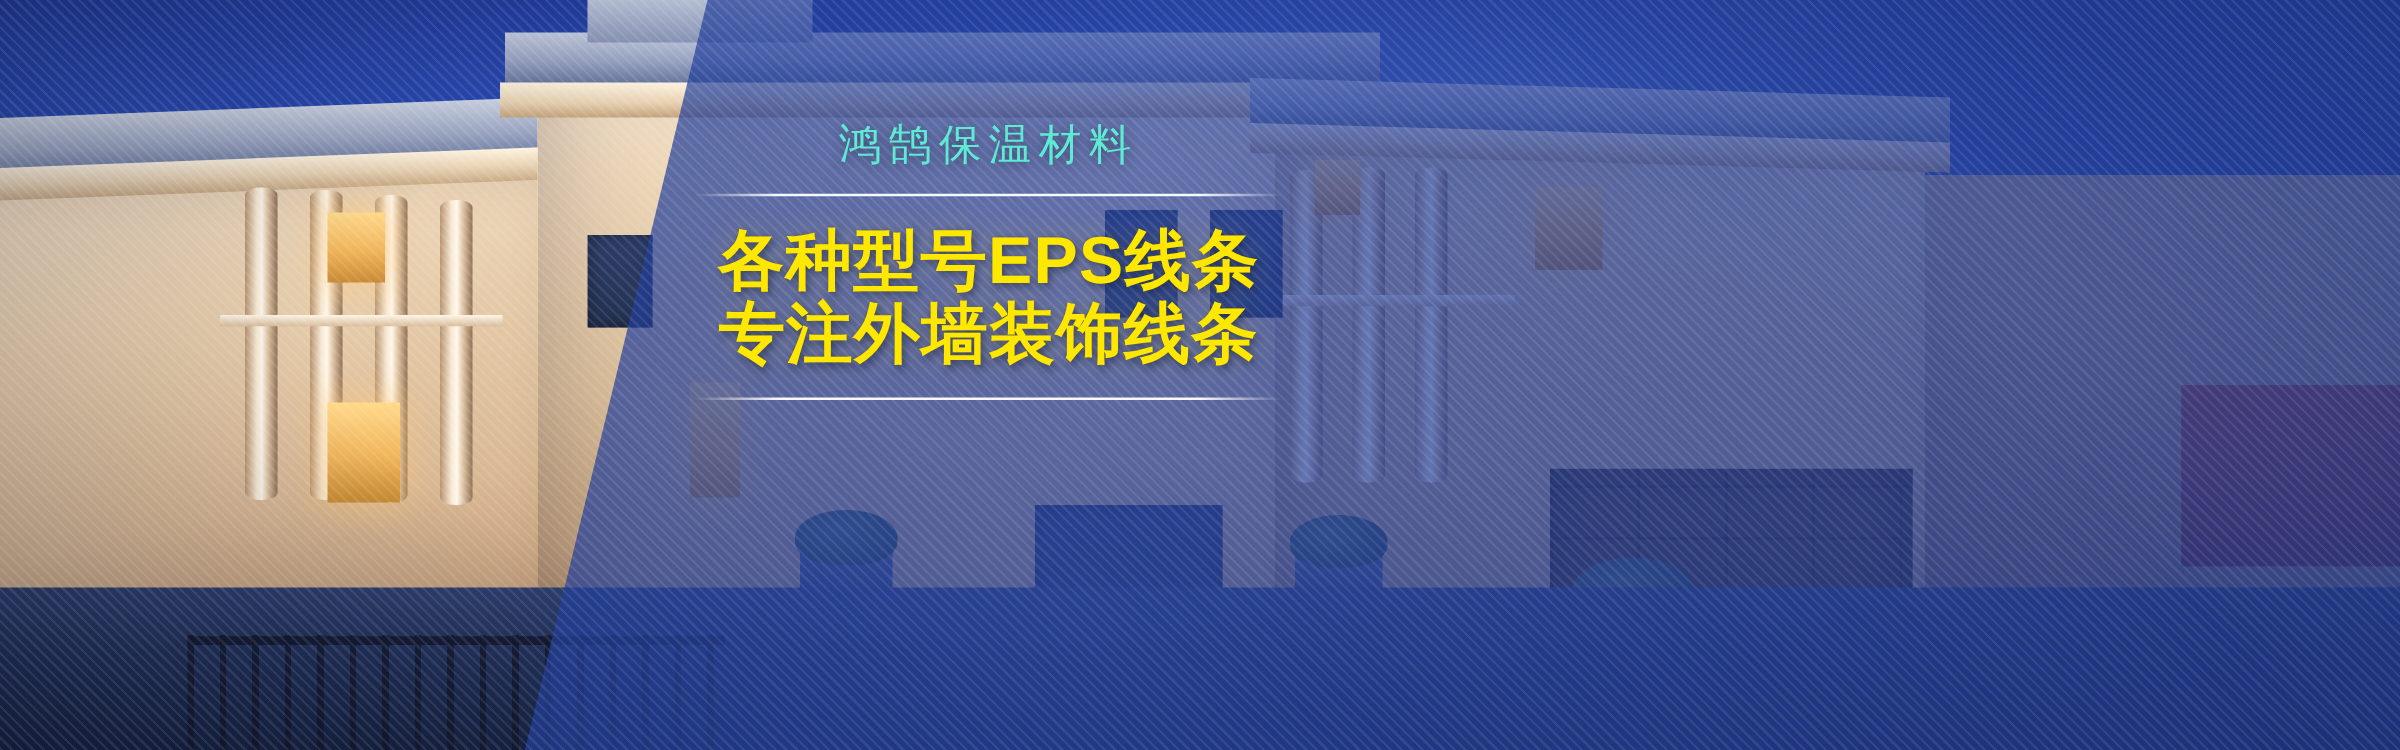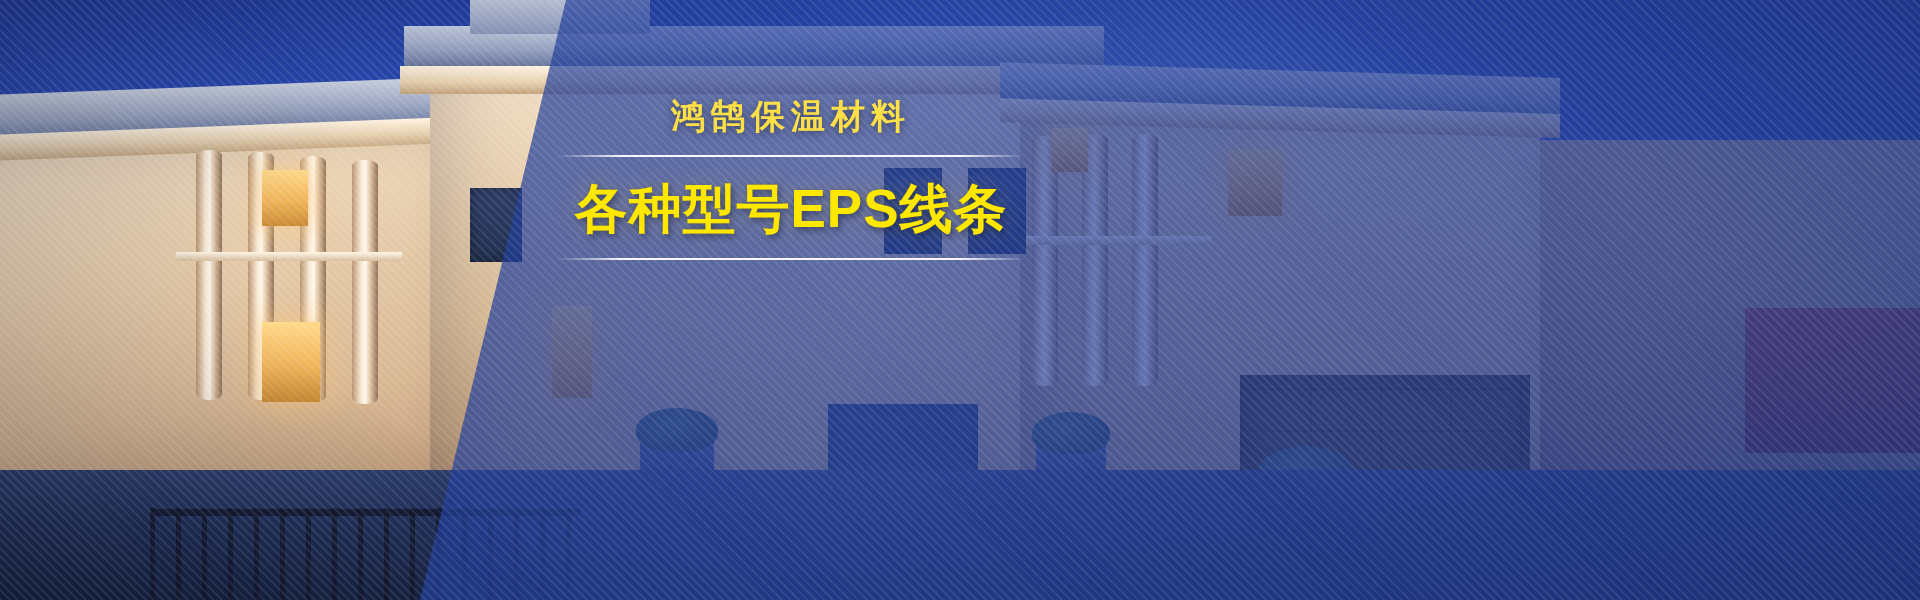--- a/index.html
+++ b/index.html
@@ -140,24 +140,24 @@
     clip-path:polygon(566px 0, 620px 0, 474px 600px, 420px 600px);
     pointer-events:none;
   }
 
   
   .copy{
     position:absolute;left:556px;top:96px;width:470px;
     text-align:center;
   }
   .brand{
-    color:#fde047;
+    color:#5eead4;
     font-size:34px;
     letter-spacing:6px;
-    font-weight:700;
+    font-weight:400;
     line-height:1.2;
     text-shadow:0 2px 10px rgba(0,0,0,.45);
     margin:0 0 18px 0;
   }
   .rule{
     height:2px;width:100%;
     background:linear-gradient(90deg, rgba(255,255,255,0) 0%, rgba(255,255,255,.95) 14%, rgba(255,255,255,.95) 86%, rgba(255,255,255,0) 100%);
     margin:0 auto;
   }
   .headline{
@@ -247,19 +247,20 @@
   <div class="hatch"></div>
 
   <div class="copy">
 
     <div class="brand">鸿鹄保温材料</div>
 
     <div class="rule"></div>
 
     <div class="headline">
       <div class="headline-line">各种型号EPS线条</div>
+      <div class="headline-line">专注外墙装饰线条</div>
     </div>
 
     <div class="rule"></div>
 
 
   </div>
 </div>
 
 </body></html>

